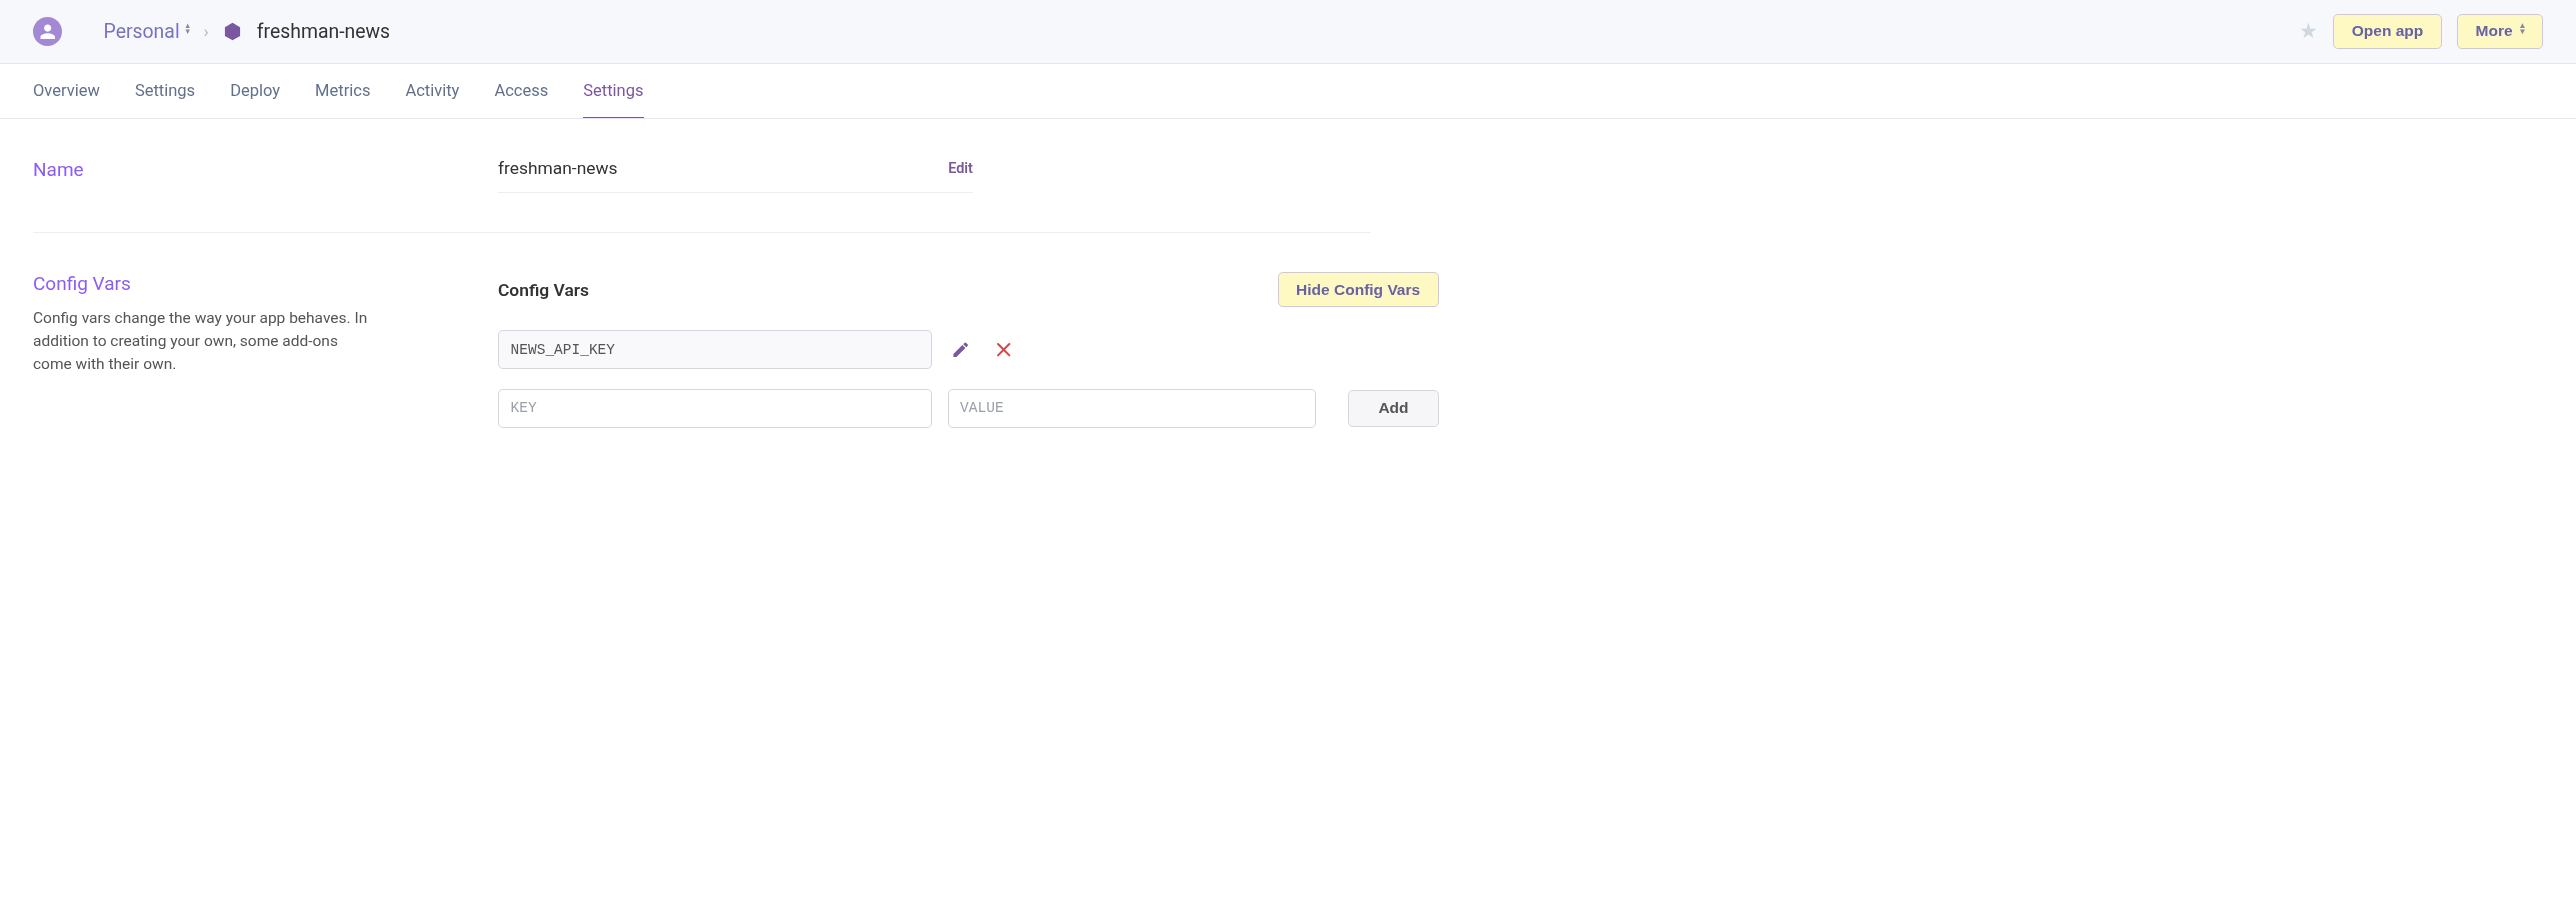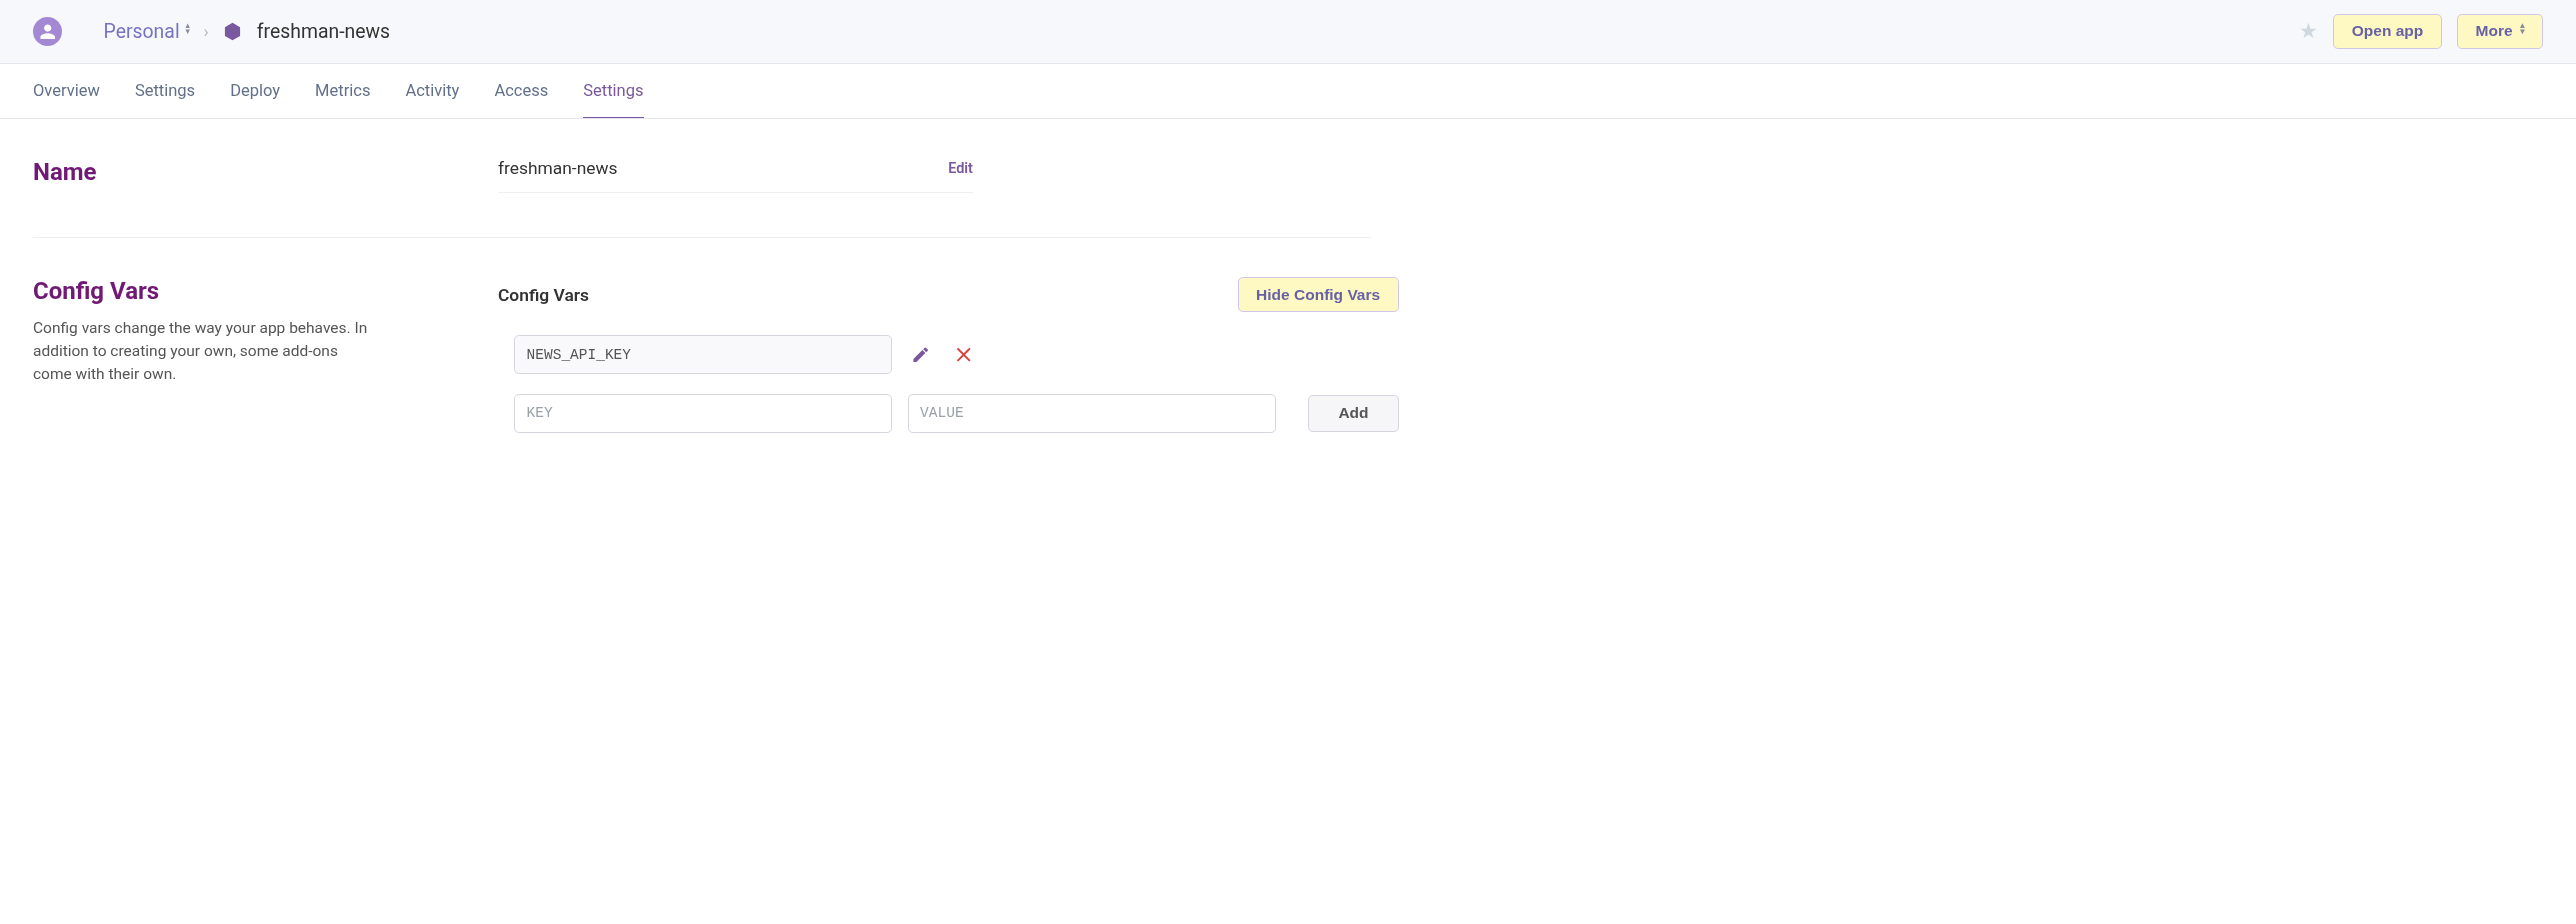--- a/index.html
+++ b/index.html
@@ -105,23 +105,23 @@
       border-bottom: 1px solid #eee;
       padding-bottom: 39px;
       margin-bottom: 39px;
     }
     .section.noborder { border-bottom: none; }
     .section-left {
       width: 465px;
       flex-shrink: 0;
     }
     .section-title {
-      color: #701a75;
-      font-size: 24px;
-      font-weight: 700;
+      color: #8b5cf6;
+      font-size: 19px;
+      font-weight: 400;
       margin-bottom: 11.6px;
     }
     .section-desc {
       color: #555;
       font-size: 15.5px;
       line-height: 1.5;
       max-width: 339px;
     }
     .section-right {
       flex: 1;
@@ -163,21 +163,21 @@
     }
     .config-row input[type="text"] {
       height: 39px;
       border: 1px solid #d5d5de;
       border-radius: 4.8px;
       padding: 0 11.6px;
       font-family: "SFMono-Regular", Consolas, "Liberation Mono", Menlo, monospace;
       font-size: 14.5px;
       color: #555;
     }
-    .config-row .key-input { width: 378px; background: #f9f9fb; margin-left: 16px; }
+    .config-row .key-input { width: 434px; background: #f9f9fb; }
     .config-row .value-input { width: 368px; background: #f9f9fb; }
     .config-row.newrow .key-input,
     .config-row.newrow .value-input { background: #fff; }
     .config-row input::placeholder { color: #9aa1a9; }
     .icon-btn {
       background: none;
       border: none;
       cursor: pointer;
       padding: 3.9px;
       display: flex;

